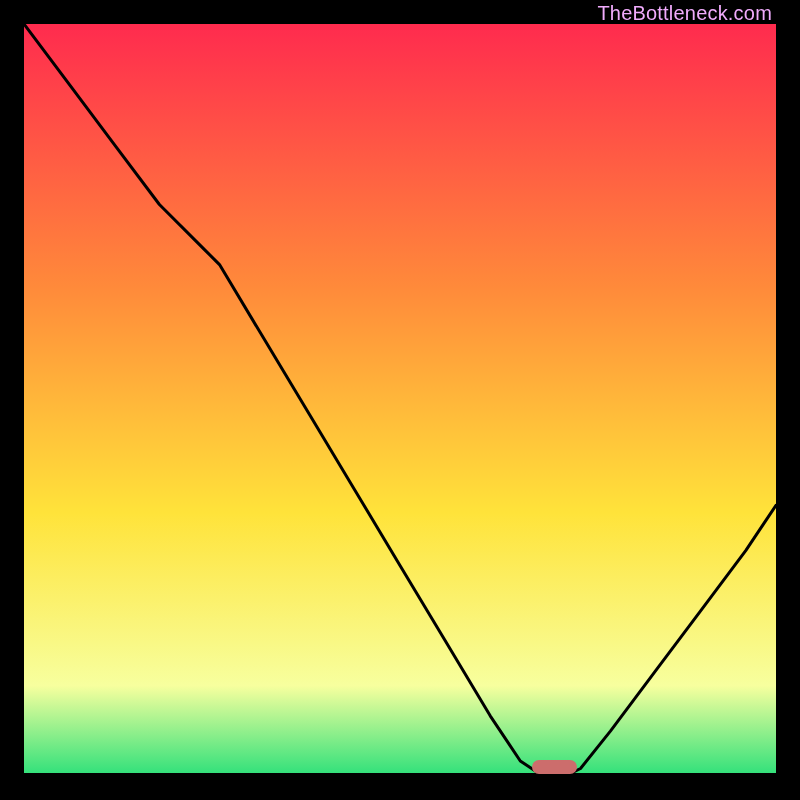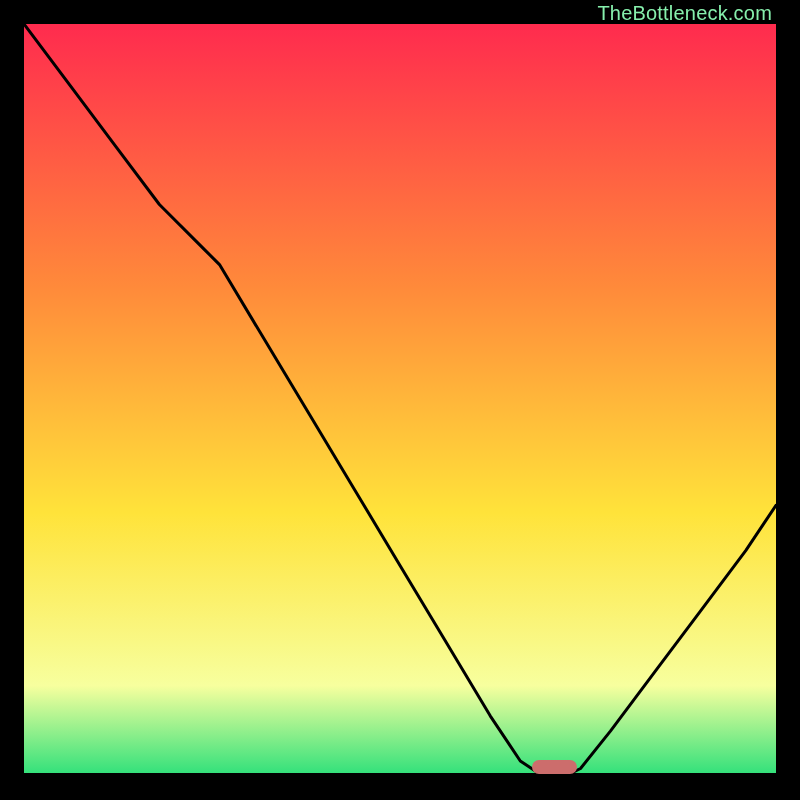--- a/index.html
+++ b/index.html
@@ -24,21 +24,21 @@
     top: 0;
     width: 752px;
     height: 752px;
   }
   .watermark {
     position: absolute;
     top: 2px;
     right: 28px;
     font-family: Arial, Helvetica, sans-serif;
     font-size: 20px;
-    color: #86efac;
+    color: #f0abfc;
     font-weight: 500;
     letter-spacing: 0.2px;
   }
   .marker {
     position: absolute;
     width: 46px;
     height: 14px;
     border-radius: 7px;
     background: #cc6d6c;
   }

